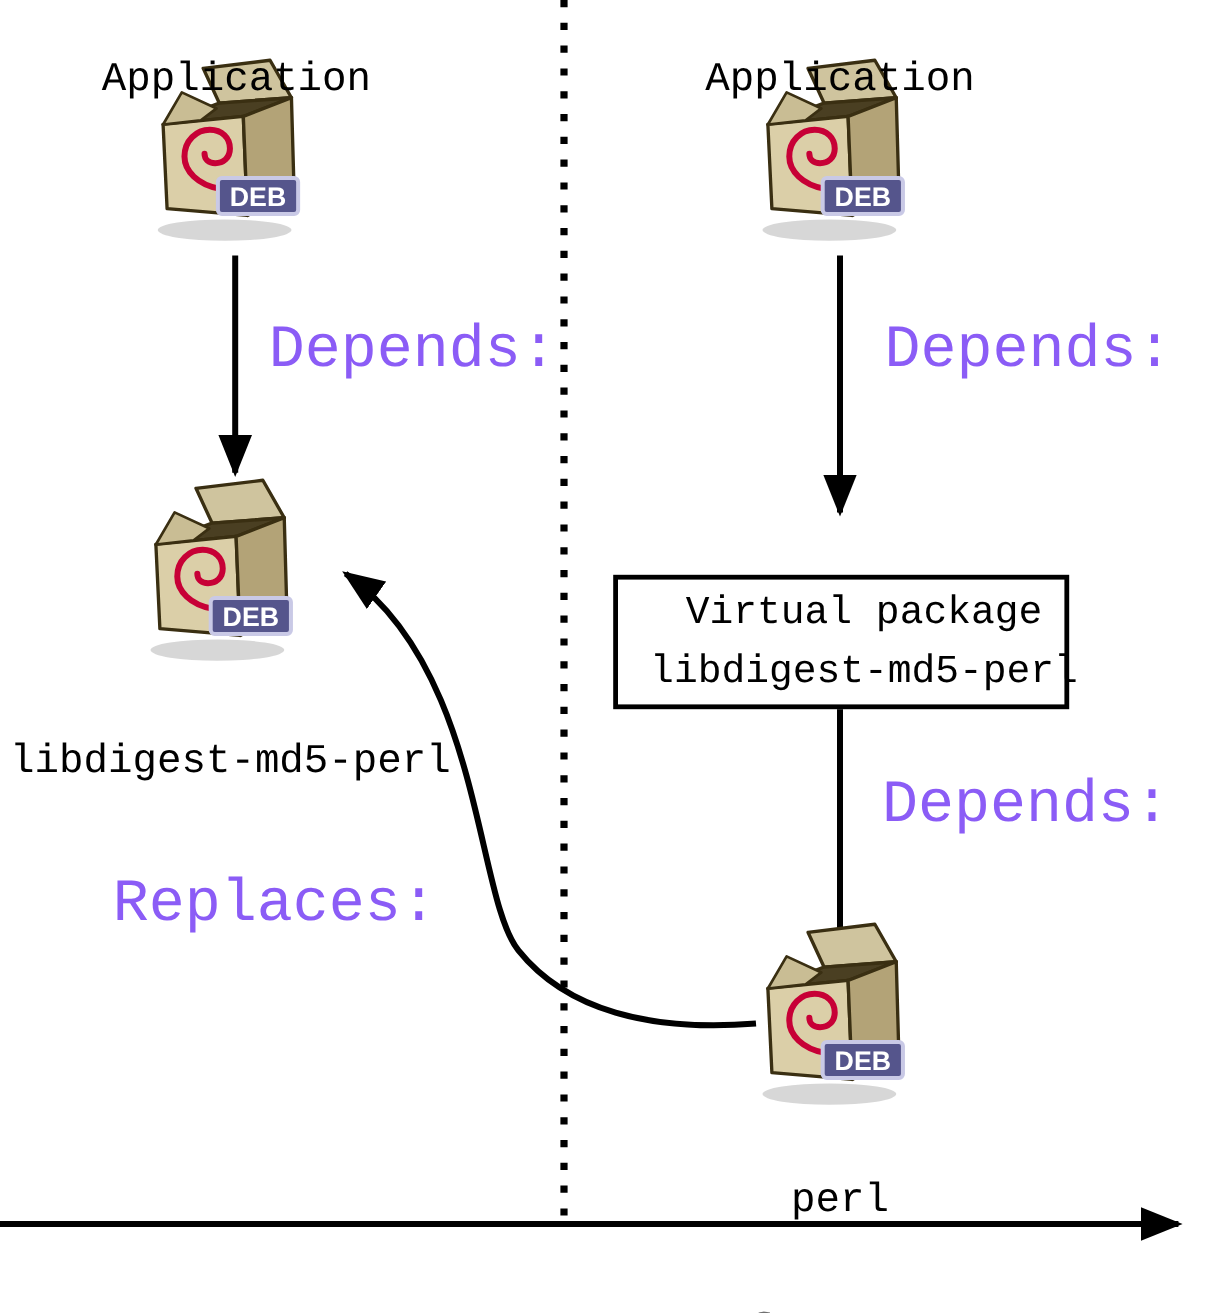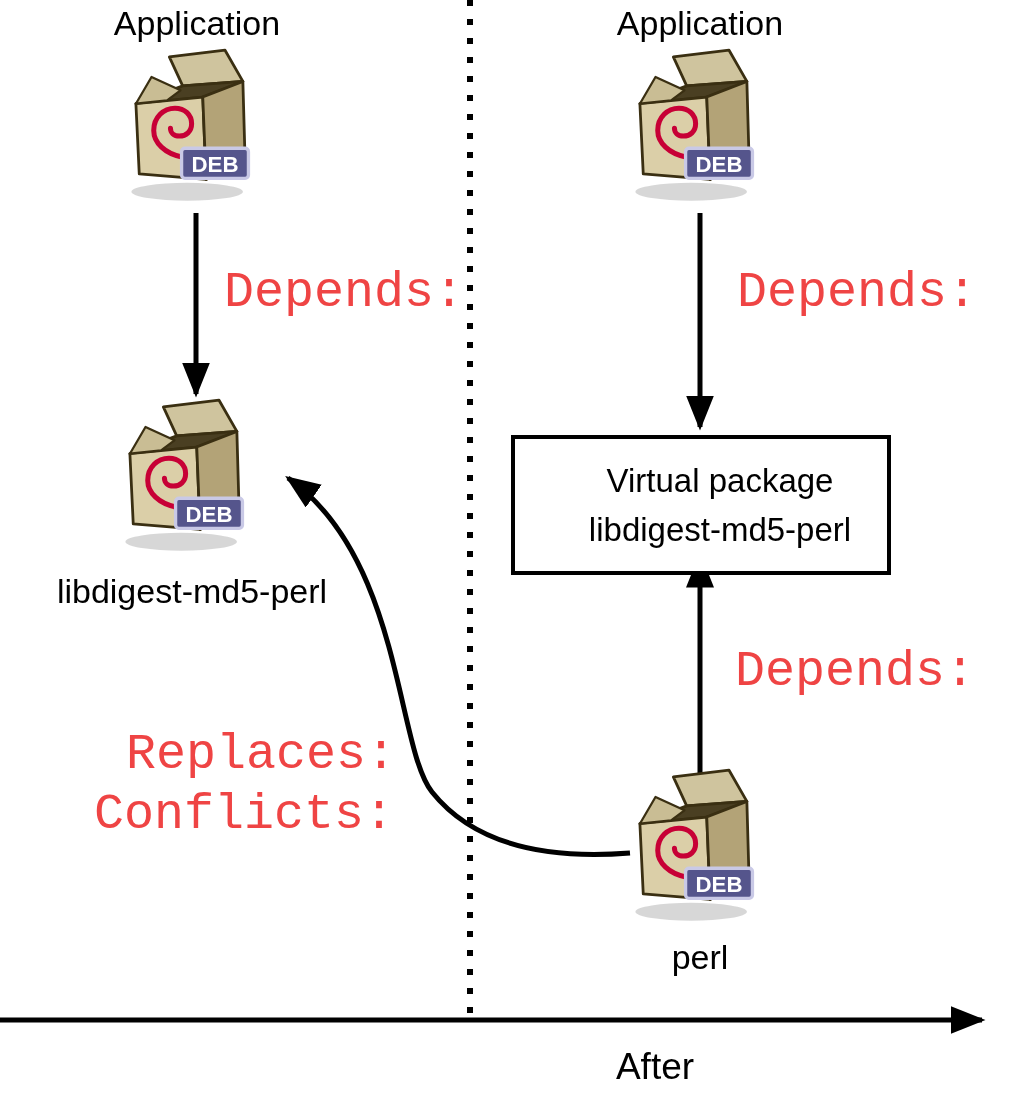--- a/index.html
+++ b/index.html
@@ -9,26 +9,26 @@
     font-family: "DejaVu Sans", "Liberation Sans", sans-serif;
     position: relative;
   }
   .canvas {
     position: absolute; left: 0; top: 0;
     width: 1024px; height: 1094px;
     background: #ffffff; overflow: hidden;
   }
   .abs { position: absolute; }
   .sans {
-    font-family: Liberation Sans, sans-serif;
-    color: #000; white-space: nowrap;
+    font-family: Liberation Mono, monospace;
+    color: #000; white-space: nowrap; margin-top: 44px;
   }
   .mono {
     font-family: "Liberation Mono", "DejaVu Sans Mono", monospace;
-    color: #ef4444; font-size: 50px; white-space: nowrap;
+    color: #8b5cf6; font-size: 50px; white-space: nowrap;
   }
   .center { transform: translateX(-50%); }
   .overlay { position: absolute; left: 0; top: 0; }
   .vbox {
     position: absolute;
     border: 4px solid #000; background: #fff;
     display: flex; flex-direction: column;
     align-items: center; justify-content: center;
     font-size: 33px; line-height: 1.5; text-align: center;
   }
@@ -80,27 +80,26 @@
   <svg class="abs" style="left:112px; top:398px;" width="145" height="156" viewBox="0 0 130 140">
     <use href="#deb-package"></use>
   </svg>
   <svg class="abs" style="left:622px; top:768px;" width="145" height="156" viewBox="0 0 130 140">
     <use href="#deb-package"></use>
   </svg>
 
   <div class="abs sans center app-label" style="left:197px;">Application</div>
   <div class="abs mono" style="left:224px; top:264px;">Depends:</div>
   <div class="abs sans center pkg-label" style="left:192px; top:572px;">libdigest-md5-perl</div>
-  <div class="abs mono" style="left:94px; top:726px;margin-left:32px;">Replaces:</div>
-  <div class="abs mono" style="left:94px; top:786px;">Conflicts:</div>
+  <div class="abs mono" style="left:94px; top:726px;">Replaces:</div>
 
   <div class="abs sans center app-label" style="left:700px;">Application</div>
   <div class="abs mono" style="left:737px; top:264px;">Depends:</div>
 
-  <div class="vbox sans" style="left:511px; top:435px; width:380px; height:140px;padding-left:38px;">
+  <div class="vbox sans" style="left:511px; top:435px; width:380px; height:112px;padding-left:38px;">
     <div>Virtual package</div>
     <div>libdigest-md5-perl</div>
   </div>
 
   <div class="abs mono" style="left:735px; top:643px;">Depends:</div>
   <div class="abs sans center pkg-label" style="left:700px; top:938px;text-align:right;">perl</div>
 
   <div class="abs sans center axis-label" style="left:655px;">After</div>
 
 </div>

